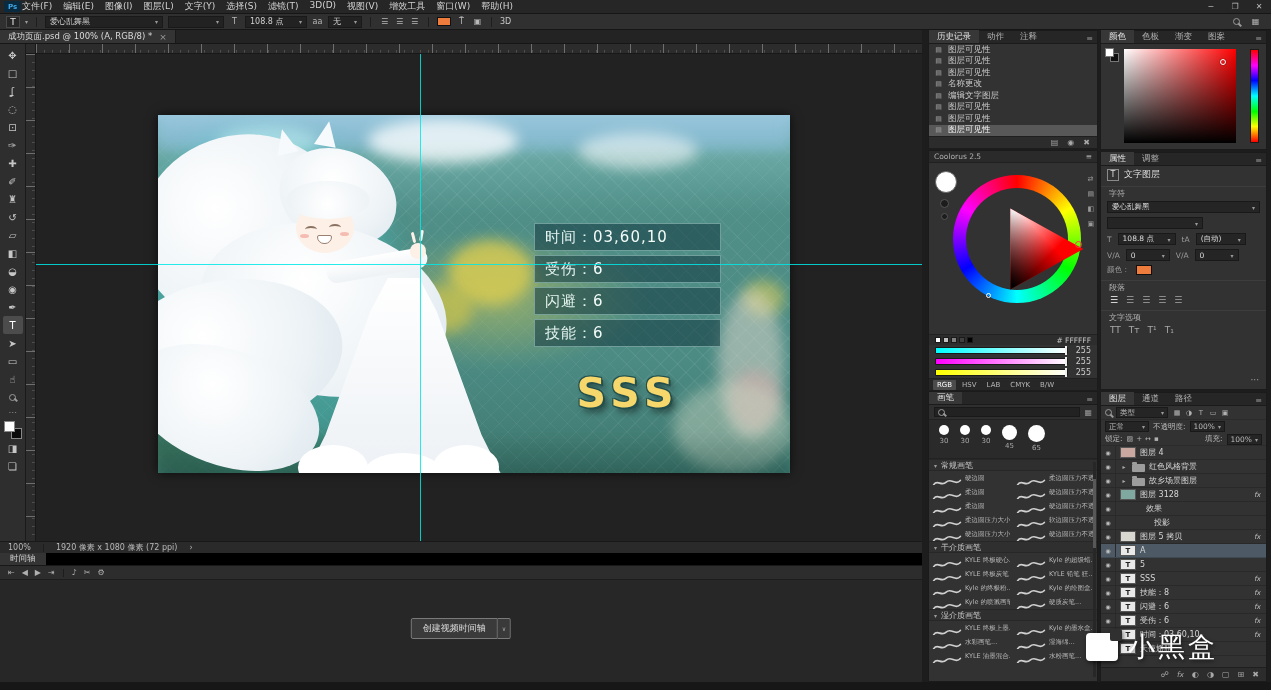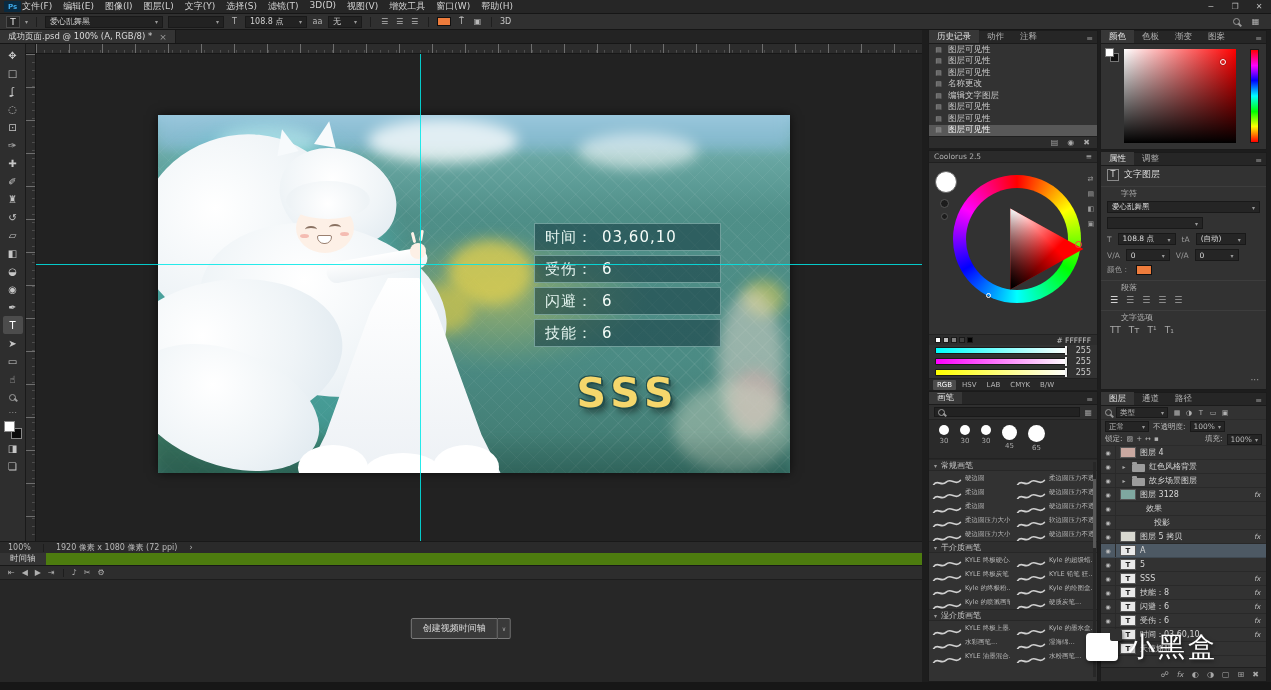--- a/index.html
+++ b/index.html
@@ -86,34 +86,34 @@
   .f2{left:262px;top:115px;transform:rotate(10deg)}
 
   .aw-title{position:absolute;left:330px;top:38px;width:280px;text-align:center;font-size:37px;font-weight:bold;
     letter-spacing:2px;color:#f5d76c;z-index:3;
     text-shadow:-1px -1px 0 #234f4d,1px -1px 0 #234f4d,-1px 1px 0 #234f4d,2px 2px 0 #234f4d,4px 5px 6px rgba(0,0,0,.45)}
   .aw-rank{position:absolute;left:330px;top:254px;width:280px;text-align:center;font-size:41px;font-weight:bold;
     letter-spacing:6px;color:#f5d76c;z-index:3;
     text-shadow:-1px -1px 0 #234f4d,1px -1px 0 #234f4d,-1px 1px 0 #234f4d,2px 2px 0 #234f4d,4px 5px 6px rgba(0,0,0,.45)}
   .aw-stats{position:absolute;left:376px;top:108px;width:187px;display:flex;flex-direction:column;gap:4px;z-index:3}
   .stat-row{height:28px;background:rgba(20,56,64,.55);border:1px solid rgba(168,212,206,.55);display:flex;align-items:center;
-    padding:0 10px;gap:9px;font-size:15px;color:#e4f4ef;letter-spacing:1px}
+    padding:0 10px;font-size:15px;color:#e4f4ef;letter-spacing:1px}
   .stat-value{color:#f4fcf8}
 
   .guide-v{position:absolute;left:394px;top:10px;width:1px;bottom:0;background:rgba(0,232,232,.85);z-index:5}
   .guide-h{position:absolute;left:10px;top:220px;right:0;height:1px;background:rgba(0,232,232,.85);z-index:5}
 
   
   #statusbar{position:absolute;left:0;top:541px;width:922px;height:12px;background:#2a2a2a;border-top:1px solid #191919;
     display:flex;align-items:center;gap:12px;font-size:8px;color:#b8b8b8;padding:0 8px}
   .sb-div{width:1px;height:8px;background:#1d1d1d}
 
   
   #timeline{position:absolute;left:0;top:553px;width:922px;height:129px;background:#272727}
-  .tl-tabs{height:13px;background:#4d7c0f;border-bottom:1px solid #181818;display:flex;align-items:flex-start}
+  .tl-tabs{height:13px;background:#000000;border-bottom:1px solid #181818;display:flex;align-items:flex-start}
   .tl-tab{height:12px;background:#343434;padding:0 10px;font-size:8.5px;color:#d2d2d2;display:flex;align-items:center}
   .tl-controls{height:14px;background:#2d2d2d;border-bottom:1px solid #1d1d1d;display:flex;align-items:center;gap:8px;
     padding:0 8px;font-size:8px;color:#b0b0b0}
   .tl-body{position:relative;height:101px}
   .tl-create{position:absolute;left:50%;top:38px;transform:translateX(-50%);display:flex;align-items:stretch}
   .tl-create-btn{border:1px solid #7a7a7a;background:#3a3a3a;color:#ddd;font-size:9px;padding:3px 11px;border-radius:2px 0 0 2px;white-space:nowrap}
   .tl-create-caret{border:1px solid #7a7a7a;border-left:none;background:#3a3a3a;color:#aaa;font-size:6px;display:flex;
     align-items:center;padding:0 4px;border-radius:0 2px 2px 0}
 
   
@@ -190,21 +190,21 @@
     background:linear-gradient(to bottom,rgba(0,0,0,0),#000),linear-gradient(to right,#fff,#f00)}
   .cp-cursor{position:absolute;left:96px;top:10px;width:6px;height:6px;border:1px solid #fff;border-radius:50%;box-shadow:0 0 1px #000}
   .cp-hue{position:absolute;right:7px;top:5px;width:9px;height:94px;border:1px solid #1a1a1a;
     background:linear-gradient(#f00 0%,#f0f 17%,#00f 33%,#0ff 50%,#0f0 67%,#ff0 83%,#f00 100%)}
 
   
   #propsPanel{top:122px;height:238px}
   .pr-row{display:flex;align-items:center;gap:5px;padding:0 6px}
   .pr-type{height:17px;font-size:9px;color:#ddd}
   .badge-T{width:12px;height:12px;border:1px solid #8a8a8a;display:flex;align-items:center;justify-content:center;font-size:8px;color:#ddd}
-  .pr-sect{height:13px;font-size:8px;color:#b4b4b4;display:flex;align-items:center;gap:4px;padding:0 20px;
+  .pr-sect{height:13px;font-size:8px;color:#b4b4b4;display:flex;align-items:center;gap:4px;padding:0 8px;
     border-top:1px solid #3d3d3d;margin-top:3px}
   .pr-combo{background:#252525;border:1px solid #191919;height:12px;display:flex;align-items:center;
     justify-content:space-between;padding:0 4px;font-size:7.5px;color:#ddd;gap:4px}
   .pr-combo .ob-caret{margin-left:auto}
   .pr-fieldrow{display:flex;gap:6px;padding:2px 6px;align-items:center}
   .pr-lab{font-size:7.5px;color:#9c9c9c}
   .pr-swatch{width:16px;height:10px;border:1px solid #101010}
   .icon-row{display:flex;gap:8px;padding:2px 9px;align-items:center;height:14px;font-size:9px;color:#a8a8a8}
   .icon-row .active{color:#fff}
   .pr-more{position:absolute;right:7px;bottom:4px;font-size:9px;color:#9a9a9a}

